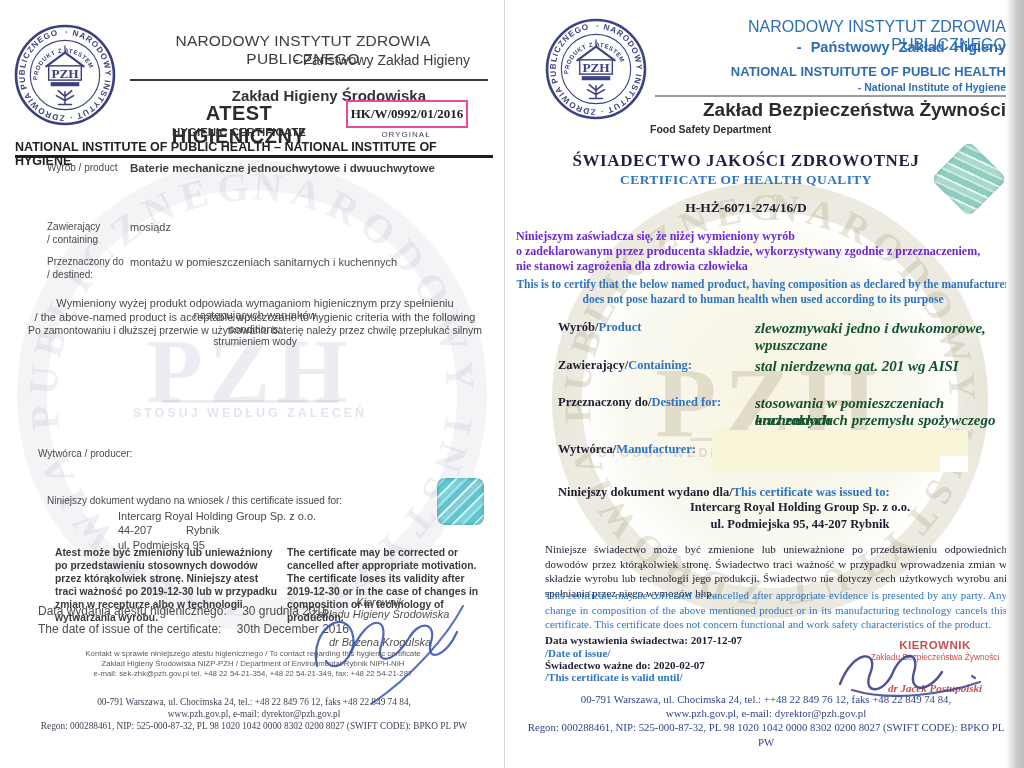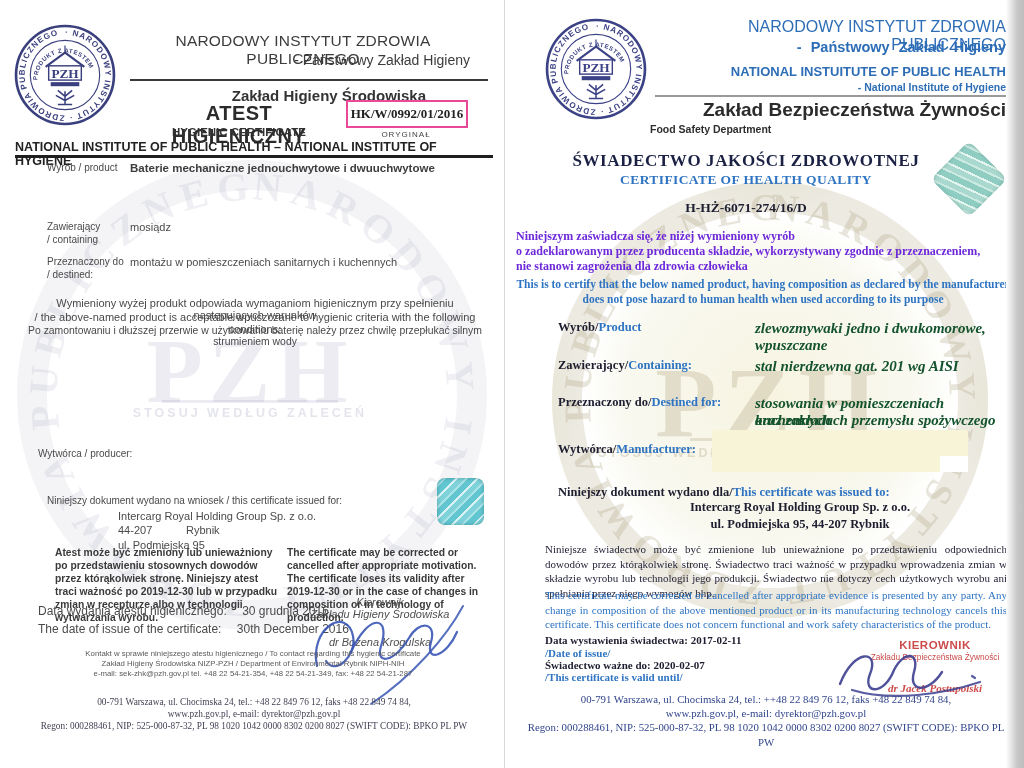--- a/index.html
+++ b/index.html
@@ -253,21 +253,21 @@
 
   <div class="abs z2 serif r-flabel" style="left:558px;top:485px">
     <span class="npl">Niniejszy dokument wydano dla/</span><span class="nen">This certificate was issued to:</span>
   </div>
   <div class="abs z2 serif r-company" style="top:500px">Intercarg Royal Holding Group Sp. z o.o.</div>
   <div class="abs z2 serif r-company" style="top:517px">ul. Podmiejska 95, 44-207 Rybnik</div>
 
   <div class="abs z2 serif r-noticepl">Niniejsze świadectwo może być zmienione lub unieważnione po przedstawieniu odpowiednich dowodów przez którąkolwiek stronę. Świadectwo traci ważność w przypadku wprowadzenia zmian w składzie wyrobu lub technologii jego produkcji. Świadectwo nie dotyczy cech użytkowych wyrobu ani spełniania przez niego wymogów bhp.</div>
   <div class="abs z2 serif r-noticeen">This certificate may be corrected or cancelled after appropriate evidence is presented by any party. Any change in composition of the above mentioned product or in its manufacturing technology cancels this certificate. This certificate does not concern functional and work safety characteristics of the product.</div>
 
-  <div class="abs z2 serif r-dateline npl" style="top:634px">Data wystawienia świadectwa: 2017-02-11</div>
+  <div class="abs z2 serif r-dateline npl" style="top:634px">Data wystawienia świadectwa: 2017-12-07</div>
   <div class="abs z2 serif r-dateline nen" style="top:647px">/Date of issue/</div>
   <div class="abs z2 serif r-dateline npl" style="top:659px">Świadectwo ważne do: 2020-02-07</div>
   <div class="abs z2 serif r-dateline nen" style="top:671px">/This  certificate is valid until/</div>
 
   <div class="abs z2 r-stamp1">KIEROWNIK</div>
   <div class="abs z2 r-stamp2">Zakładu Bezpieczeństwa Żywności</div>
   <div class="abs z2 serif r-stampname">dr Jacek Postupolski</div>
   <svg class="abs z2 sig-svg" style="left:822px;top:642px" width="180" height="62" viewBox="0 0 180 62">
     <path d="M18,42 C32,6 58,8 48,32 C40,52 62,54 72,28 C82,8 98,10 92,30 C86,50 106,52 120,30" stroke="#3c3f8f" stroke-width="2.4" opacity=".9"></path>
     <path d="M30,48 C70,60 122,52 158,40 M150,34 L153,36" stroke="#3c3f8f" stroke-width="2.2" opacity=".85"></path>

